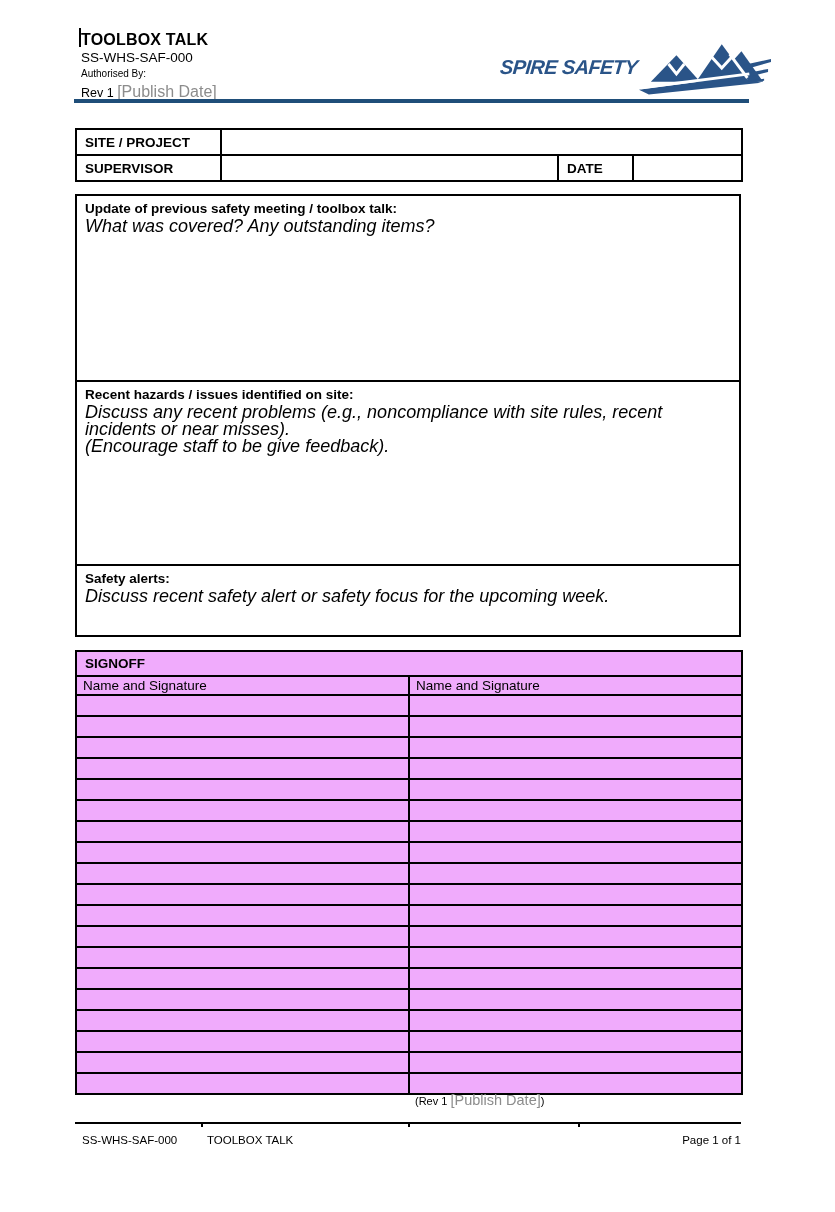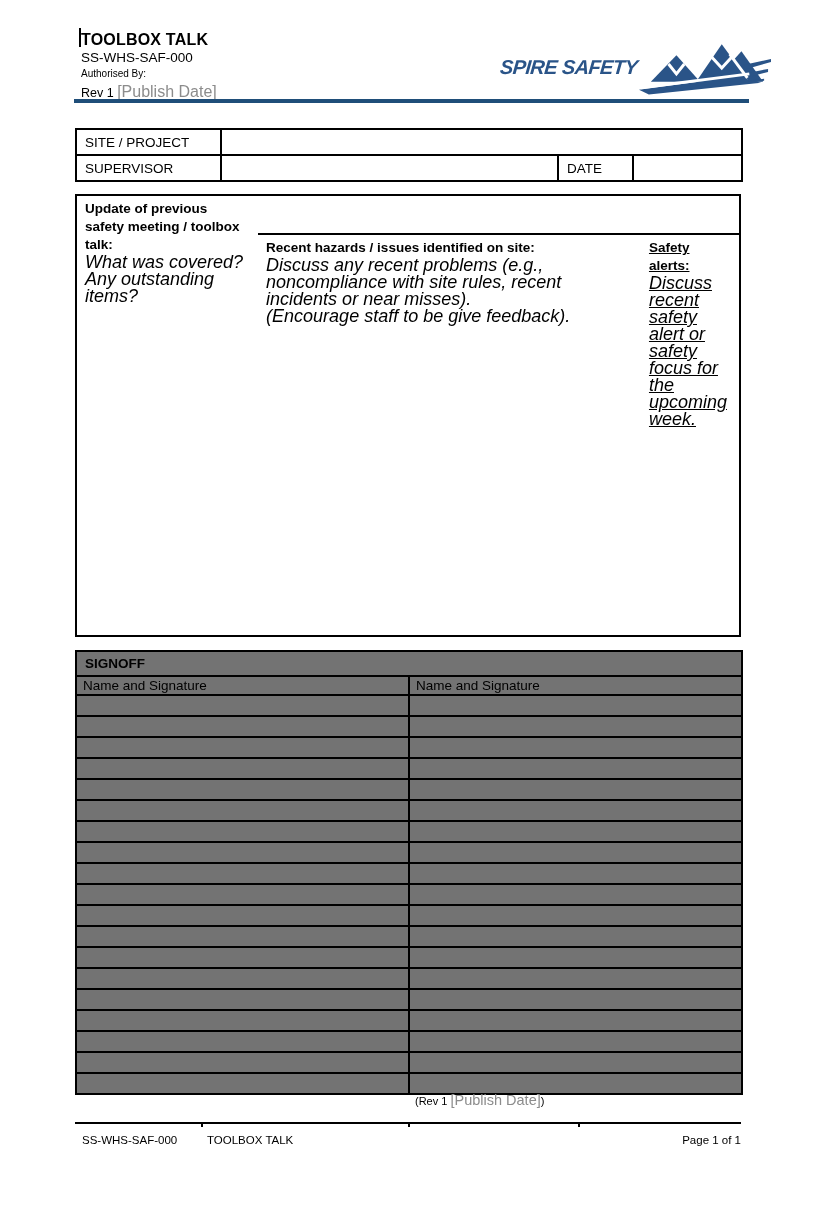--- a/index.html
+++ b/index.html
@@ -25,37 +25,37 @@
   .wordmark{
     font-size:20px;font-weight:bold;font-style:italic;color:var(--logo-navy);
     transform:skewX(-5deg);letter-spacing:-0.6px;white-space:nowrap;margin-right:2px;
   }
   .mountains{flex:0 0 auto;color:var(--logo-navy);}
   .rule{position:absolute;left:74px;top:99px;width:675px;height:4px;background:var(--navy);}
   
   table{border-collapse:collapse;table-layout:fixed;}
   .info-table{position:absolute;left:75px;top:128px;width:666px;}
   .info-table td{border:2px solid #000;height:24px;font-size:13.5px;padding:0 4px 0 8px;vertical-align:middle;background:#fff;}
-  .info-table td.lbl{font-weight:normal;}
+  .info-table td.lbl{font-weight:bold;}
   
   .sections{
     position:absolute;left:75px;top:194px;width:666px;height:443px;
-    border:2px solid #000;box-sizing:border-box;display:flex;flex-direction:row;background:#fff;
+    border:2px solid #000;box-sizing:border-box;display:flex;flex-direction:column;background:#fff;
   }
   .section{box-sizing:border-box;padding:4px 12px 0 8px;display:flex;flex-direction:column;}
   .section + .section{border-top:2px solid #000;margin-top:37px;}
   .sec-1{height:147px;}
   .sec-2{height:147px;}
-  .sec-3{flex:1;text-decoration:underline;}
+  .sec-3{flex:1;}
   .section-title{font-weight:bold;font-size:13.5px;line-height:18px;}
   .section-desc{font-style:italic;font-size:18px;line-height:17px;}
   .section-fill{flex:1;}
   
   .signoff{position:absolute;left:75px;top:650px;width:666px;}
-  .signoff th,.signoff td{border:2px solid #000;font-size:13.5px;vertical-align:middle;background:#737373;}
+  .signoff th,.signoff td{border:2px solid #000;font-size:13.5px;vertical-align:middle;background:#f0abfc;}
   .signoff th.sg-title{height:23px;text-align:left;padding:0 0 0 8px;font-size:13.5px;}
   .signoff td.colhead{height:17px;padding:0 4px 0 6px;}
   .signoff td.blank{height:17px;}
   
   .footer-rule{position:absolute;left:75px;top:1122px;width:666px;height:1.5px;background:#000;}
   .footer-tick{position:absolute;top:1122px;width:1.5px;height:5px;background:#000;}
   .ft{position:absolute;font-size:11.5px;white-space:nowrap;}
   .ft-code{left:82px;top:1134px;}
   .ft-title{left:207px;top:1134px;}
   .ft-rev{left:415px;top:1092px;font-size:11px;}

